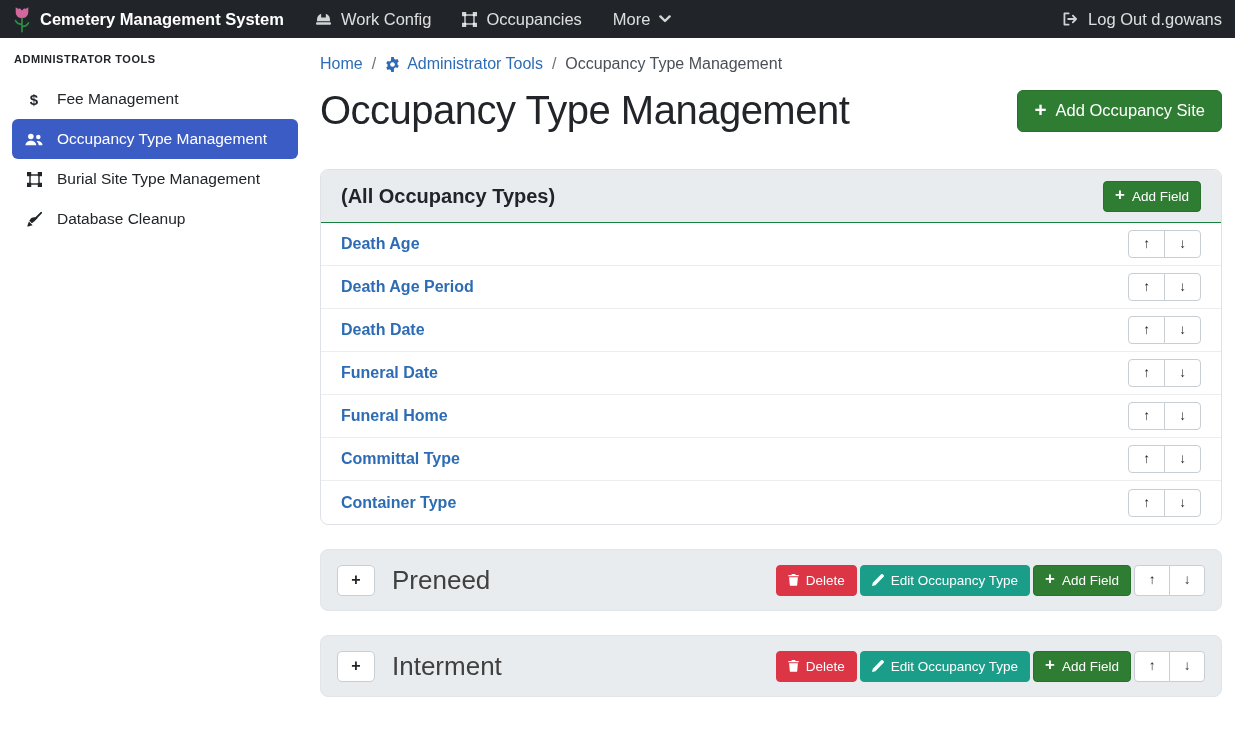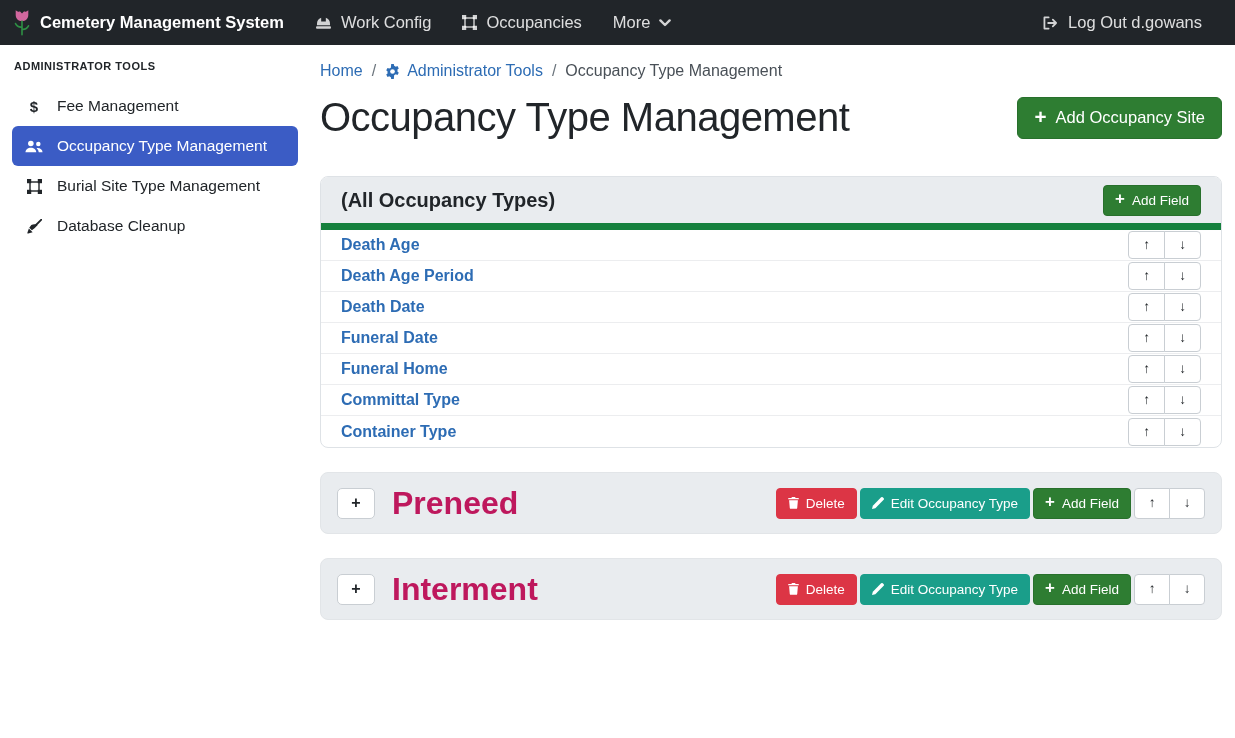--- a/index.html
+++ b/index.html
@@ -1,25 +1,25 @@
 <!DOCTYPE html>
 <html style="--navbar-bg: #212529; --sidebar-active-bg: #3b5cc5; --link-blue: #2d6cb4; --success-green: #2e7d32; --success-green-border: #28702c; --danger-red: #dc3545; --teal: #1a9e8a; --section-header-gray: #e9ecef;"><head>
 <meta charset="utf-8">
 <style>
   *{box-sizing:border-box;margin:0;padding:0}
   html,body{width:1235px;height:738px}
   body{font-family:"Liberation Sans",sans-serif;background:#fff;color:#212529;overflow:hidden;position:relative}
   .icon{display:inline-flex;align-items:center;justify-content:center}
 
   
-  .navbar{height:45px;background:var(--navbar-bg,#212529);display:flex;align-items:center;padding:0 13px}
+  .navbar{height:38px;background:var(--navbar-bg,#212529);display:flex;align-items:center;padding:0 13px}
   .brand{display:flex;align-items:center;gap:9px;color:#fff;font-weight:700;font-size:16.5px;text-decoration:none;cursor:pointer}
   .nav-link{display:flex;align-items:center;gap:9px;color:rgba(255,255,255,.85);font-size:16.5px;margin-left:31px;text-decoration:none;cursor:pointer}
   .nav-link .icon{color:rgba(255,255,255,.8)}
-  .logout{margin-left:auto;margin-right:20px}
+  .logout{margin-left:auto;margin-right:0}
 
   
   .layout{display:flex;height:683px}
   .sidebar{width:310px;padding:15px 12px 0;background:#fff}
   .sidebar-heading{font-size:11px;font-weight:700;letter-spacing:.5px;text-transform:uppercase;color:#212529;margin:0 0 14px 2px}
   .sidebar-item{display:flex;align-items:center;gap:13px;height:40px;padding:0 12px;border-radius:6px;color:#212529;font-size:15.5px;text-decoration:none;cursor:pointer}
   .sidebar-item .sb-icon{width:20px;color:#212529}
   .sidebar-item.active{background:var(--sidebar-active-bg,#3b5cc5);color:#fff}
   .sidebar-item.active .sb-icon{color:#fff}
   .txt-icon{font-weight:700;font-size:15px}
@@ -42,36 +42,36 @@
   .btn-lg{font-size:16.5px;height:42px;padding:0 16px;border-radius:6px;gap:9px}
   .btn-sm{font-size:13.5px;height:31px;padding:0 11px;border-radius:4px;gap:7px}
   .btn-green{background:var(--success-green,#2e7d32);border-color:var(--success-green-border,#28702c)}
   .btn-red{background:var(--danger-red,#dc3545);border-color:var(--danger-red,#dc3545)}
   .btn-teal{background:var(--teal,#1a9e8a);border-color:var(--teal,#1a9e8a)}
   .plus-glyph{font-weight:700;font-size:1.25em;line-height:1;margin-top:-1px}
   .arrow-glyph{line-height:1}
 
   
   .card{border:1px solid #dee2e6;border-radius:8px;margin-top:36px;background:#fff}
-  .card-header{height:53px;background:var(--section-header-gray,#e9ecef);border-bottom:7px solid #15803d;border-radius:7px 7px 0 0;display:flex;align-items:center;justify-content:space-between;padding:4px 20px}
+  .card-header{height:53px;background:var(--section-header-gray,#e9ecef);border-bottom:1px solid #15803d;border-radius:7px 7px 0 0;display:flex;align-items:center;justify-content:space-between;padding:4px 20px}
   .card-title{font-size:20px;font-weight:700;color:#212529}
-  .field-row{height:31px;display:flex;align-items:center;justify-content:space-between;padding:0 20px;border-bottom:1px solid #ecedef}
+  .field-row{height:43px;display:flex;align-items:center;justify-content:space-between;padding:0 20px;border-bottom:1px solid #ecedef}
   .field-row:last-child{border-bottom:none}
   .field-link{color:var(--link-blue,#2d6cb4);font-weight:700;font-size:16px;text-decoration:none;cursor:pointer}
 
   .btn-group{display:inline-flex}
   .btn-arrow{width:37px;height:28px;background:#fff;border:1px solid #c9ced3;color:#212529;font-size:13.5px;cursor:pointer;display:inline-flex;align-items:center;justify-content:center;font-family:inherit}
   .btn-arrow:first-child{border-radius:4px 0 0 4px}
   .btn-arrow:last-child{border-radius:0 4px 4px 0;margin-left:-1px}
   .btn-arrow.tall{height:31px;width:36px}
 
   
   .type-panel{margin-top:24px;height:62px;background:var(--section-header-gray,#e9ecef);border:1px solid #e2e5e8;border-radius:8px;display:flex;align-items:center;gap:17px;padding:0 16px}
   .btn-expand{width:38px;height:31px;background:#fff;border:1px solid #c9ced3;border-radius:5px;font-size:16px;font-weight:600;color:#212529;cursor:pointer;font-family:inherit}
-  .panel-title{font-size:32px;font-weight:700;color:#be185d}
+  .panel-title{font-size:26px;font-weight:400;color:#404040}
   .panel-actions{margin-left:auto;display:flex;align-items:center;gap:3px}
 </style>
 </head>
 <body>
 
 <nav class="navbar">
   <a class="brand">
     <span class="icon">
         <svg width="18" height="27" viewBox="0 0 20 29">
           <path d="M3 1v5.2C3 10.4 6 13 10 13s7-2.6 7-6.8V1c-1.8 1.7-3.3 2.1-4.6.9L10 4.4 7.6 1.9C6.3 3.1 4.8 2.7 3 1z" fill="#d2679e"></path>

